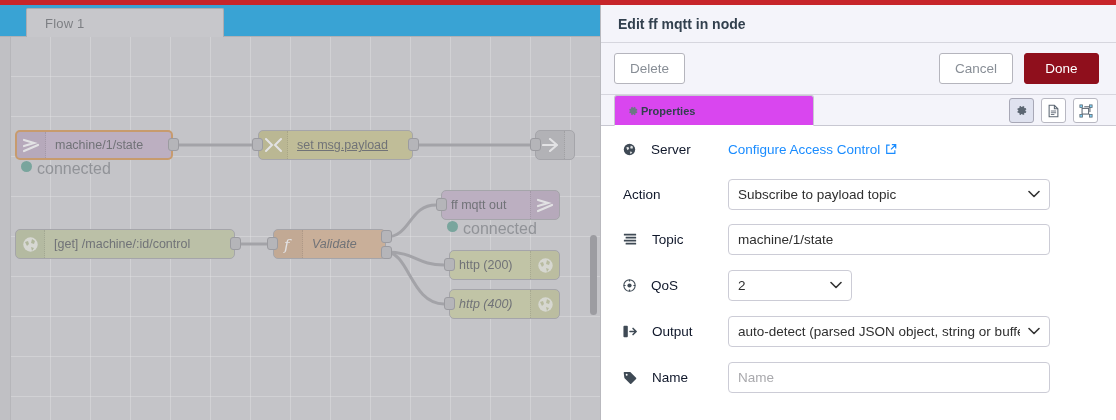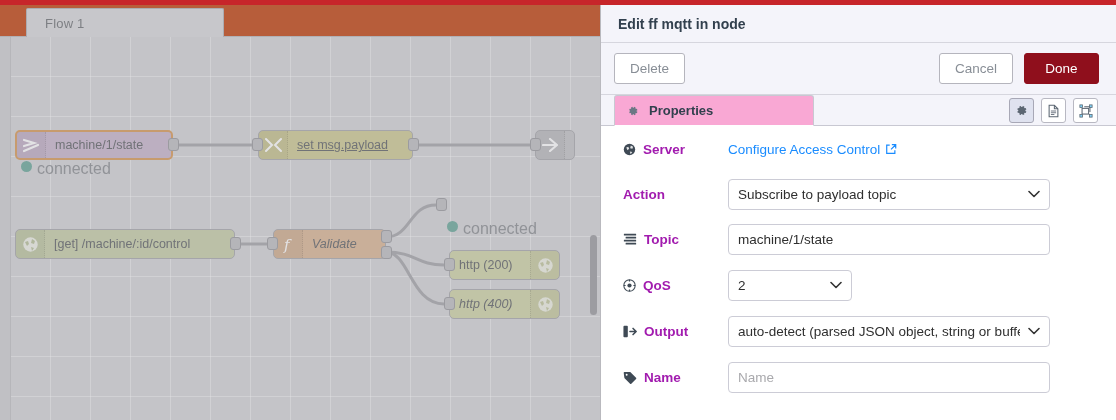--- a/index.html
+++ b/index.html
@@ -19,21 +19,21 @@
   }
 
   
   .workspace {
     position: absolute; left: 0; top: 5px; width: 600px; height: 415px;
     background: #d6d6d8;
     overflow: hidden;
   }
   .tabbar {
     position: absolute; left: 0; top: 0; width: 600px; height: 32px;
-    background: #c2410c;
+    background: #0ea5e9;
     border-bottom: 1px solid #b9b9bc;
   }
   .tab {
     position: absolute; left: 26px; top: 3px; width: 198px; height: 30px;
     background: #d9d9db;
     border: 1px solid #b2b2b6;
     border-bottom: none;
     border-radius: 2px 2px 0 0;
     display: flex; align-items: center; padding-left: 18px;
     font-size: 13px; color: #6f7276; letter-spacing: .2px;
@@ -138,47 +138,46 @@
   .btn-done   { left: 423px; width: 75px;
                 background: #8f0f1c; color: #fff; border-color: #8f0f1c; }
 
   .tabs-row {
     position: absolute; left: 0; top: 90px; width: 515px; height: 31px;
     background: #f4f4fa;
     border-bottom: 1px solid #c8c8d2;
   }
   .ptab {
     position: absolute; left: 13px; top: 0px; width: 200px; height: 31px;
-    background: #f9a8d4;
+    background: #d946ef;
     border: 1px solid #c8c8d2; border-bottom: 1px solid #fff;
     border-radius: 3px 3px 0 0;
-    display: flex; align-items: center; gap: 10px; padding-left: 12px;
-    font-size: 13px; font-weight: bold; color: #32404e;
+    display: flex; align-items: center; gap: 2px; padding-left: 12px;
+    font-size: 11px; font-weight: bold; color: #32404e;
   }
   .iconbtn {
     position: absolute; top: 3px; width: 25px; height: 25px;
     border: 1px solid #b8b8c2; border-radius: 3px;
     background: #fff;
     display: flex; align-items: center; justify-content: center;
     cursor: pointer;
   }
   .iconbtn.active { background: #dfe2ef; border-color: #a8a8b6; }
 
   
   .form { position: absolute; left: 0; top: 121px; width: 515px; }
   .row {
     position: relative; height: 28px; margin: 0 0 0 0;
     display: flex; align-items: center;
   }
   .row .lbl {
     width: 105px; flex: 0 0 105px; margin-left: 22px;
-    font-size: 13.5px; color: #a21caf;
-    display: flex; align-items: center; gap: 7px;
+    font-size: 13.5px; color: #0f172a;
+    display: flex; align-items: center; gap: 15px;
     white-space: nowrap;
-    font-weight: bold;
   }
   .ctrl-in, .ctrl-sel {
     height: 31px;
     border: 1px solid #ccccd6; border-radius: 4px;
     background: #fff;
     font-size: 13.5px; color: #2f2f2f;
     font-family: "Liberation Sans", sans-serif;
     padding: 0 9px;
     display: flex; align-items: center;
   }
@@ -274,20 +273,28 @@
           <svg width="15" height="17" viewBox="0 0 15 17">
             <text x="3" y="14" font-family="DejaVu Serif, serif" font-size="15" font-style="italic" fill="#fff">f</text>
           </svg>
         </div>
         <div class="nlabel italic">Validate</div>
       </div>
       <div class="port" style="left:256px; top:200px;"></div>
       <div class="port" style="left:370px; top:193px;"></div>
       <div class="port" style="left:370px; top:209px;"></div>
 
+      <div class="node n-mqtt" style="left:430px; top:153px; width:119px;">
+        <div class="nlabel" style="flex:1;">ff mqtt out</div>
+        <div class="nicon right">
+          <svg width="17" height="15" viewBox="0 0 17 15">
+            <path d="M1 2 L11 5 L1 8 M1 13 L15 7" stroke="#fff" stroke-width="2.2" fill="none" stroke-linecap="round"></path>
+          </svg>
+        </div>
+      </div>
       <div class="port" style="left:425px; top:161px;"></div>
       <div class="statusdot" style="left:436px; top:184px;"></div>
       <div class="statustext" style="left:452px; top:183px;">connected</div>
 
       <div class="node n-httpres" style="left:438px; top:213px; width:111px;">
         <div class="nlabel" style="flex:1;">http (200)</div>
         <div class="nicon right">
           <svg width="17" height="17" viewBox="0 0 17 17">
             <circle cx="8.5" cy="8.5" r="7.2" fill="#fff" opacity=".7"></circle>
             <path d="M3 6 L6 5 L7 8 L5 10 Z M10 3 L13 5 L12 8 L9 7 Z M9 11 L12 12 L10 15 Z" fill="#c3c89e"></path>

